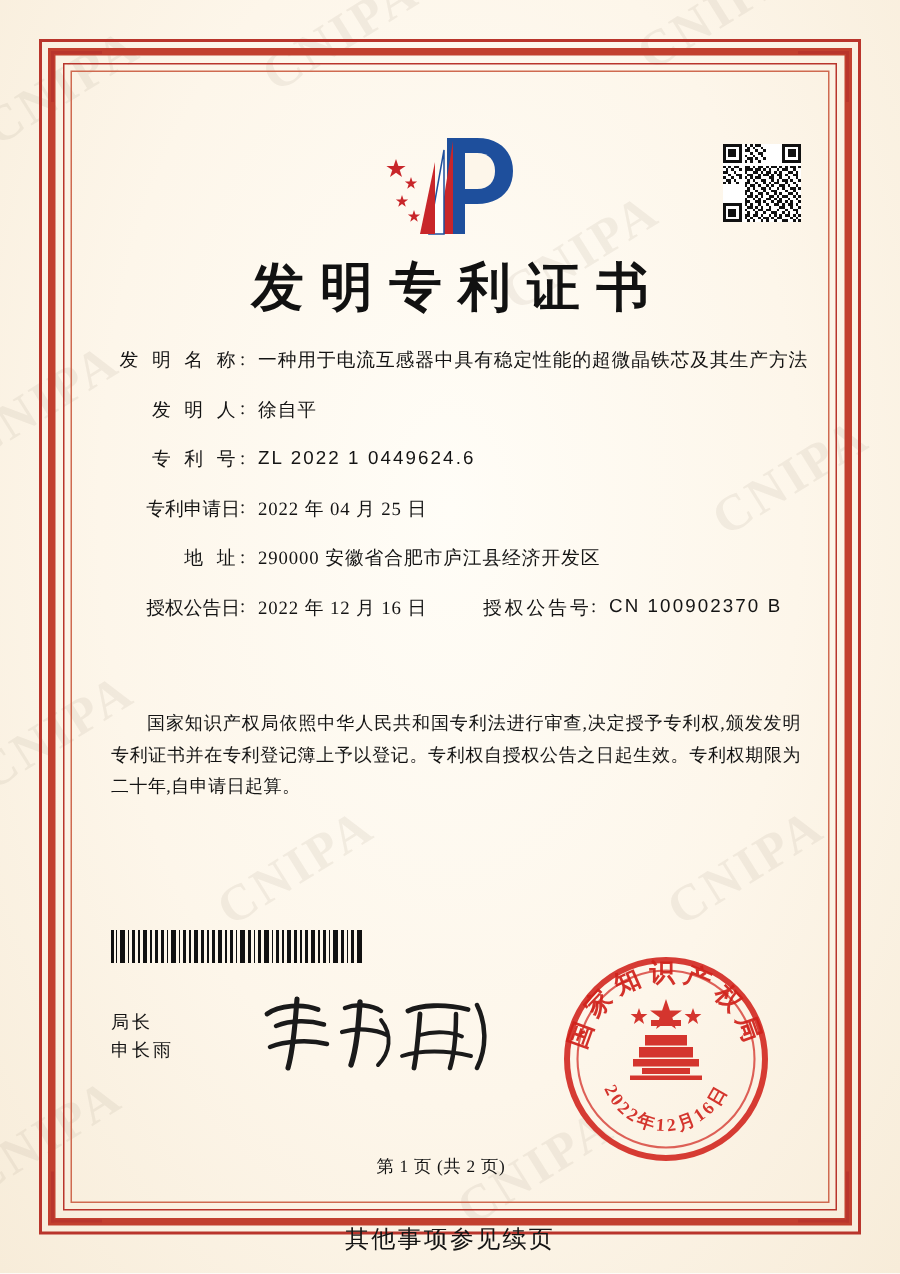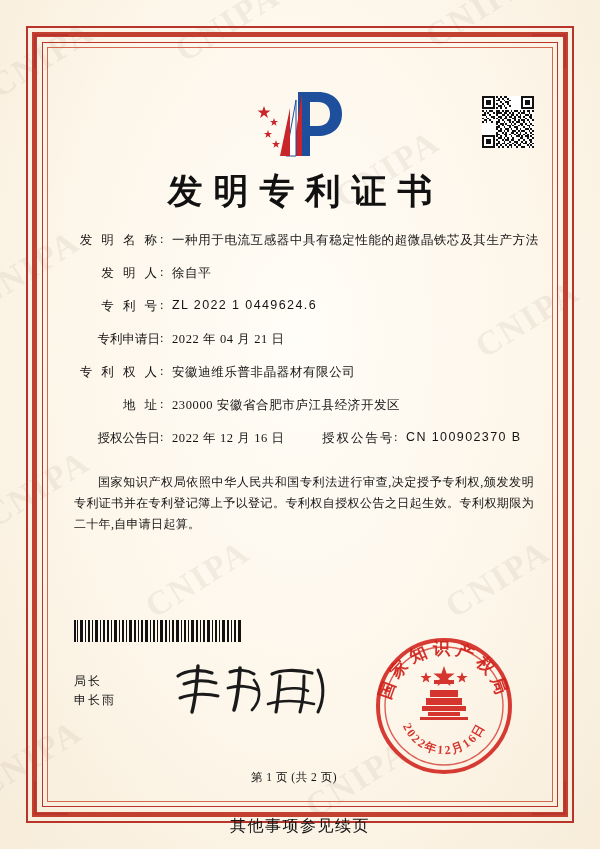--- a/index.html
+++ b/index.html
@@ -521,27 +521,24 @@
       <div class="field-row">
         <span class="field-label">发 明 名 称</span><span class="field-colon">:</span><span class="field-value">一种用于电流互感器中具有稳定性能的超微晶铁芯及其生产方法</span>
       </div>
       <div class="field-row">
         <span class="field-label">发 明 人</span><span class="field-colon">:</span><span class="field-value">徐自平</span>
       </div>
       <div class="field-row">
         <span class="field-label">专 利 号</span><span class="field-colon">:</span><span class="field-value mono">ZL 2022 1 0449624.6</span>
       </div>
       <div class="field-row">
-        <span class="field-label tight">专利申请日</span><span class="field-colon">:</span><span class="field-value">2022 年 04 月 21 日</span>
+        <span class="field-label tight">专利申请日</span><span class="field-colon">:</span><span class="field-value">2022 年 04 月 25 日</span>
       </div>
       <div class="field-row">
-        <span class="field-label">专 利 权 人</span><span class="field-colon">:</span><span class="field-value">安徽迪维乐普非晶器材有限公司</span>
-      </div>
-      <div class="field-row">
-        <span class="field-label">地 址</span><span class="field-colon">:</span><span class="field-value">230000 安徽省合肥市庐江县经济开发区</span>
+        <span class="field-label">地 址</span><span class="field-colon">:</span><span class="field-value">290000 安徽省合肥市庐江县经济开发区</span>
       </div>
       <div class="field-row">
         <span class="field-label tight">授权公告日</span><span class="field-colon">:</span><span class="field-value">2022 年 12 月 16 日</span>
         <span class="inline-second">
           <span class="field-label tight">授权公告号</span><span class="field-colon">:</span><span class="field-value mono">CN 100902370 B</span>
         </span>
       </div>
     </div>
 
     <div class="paras">

